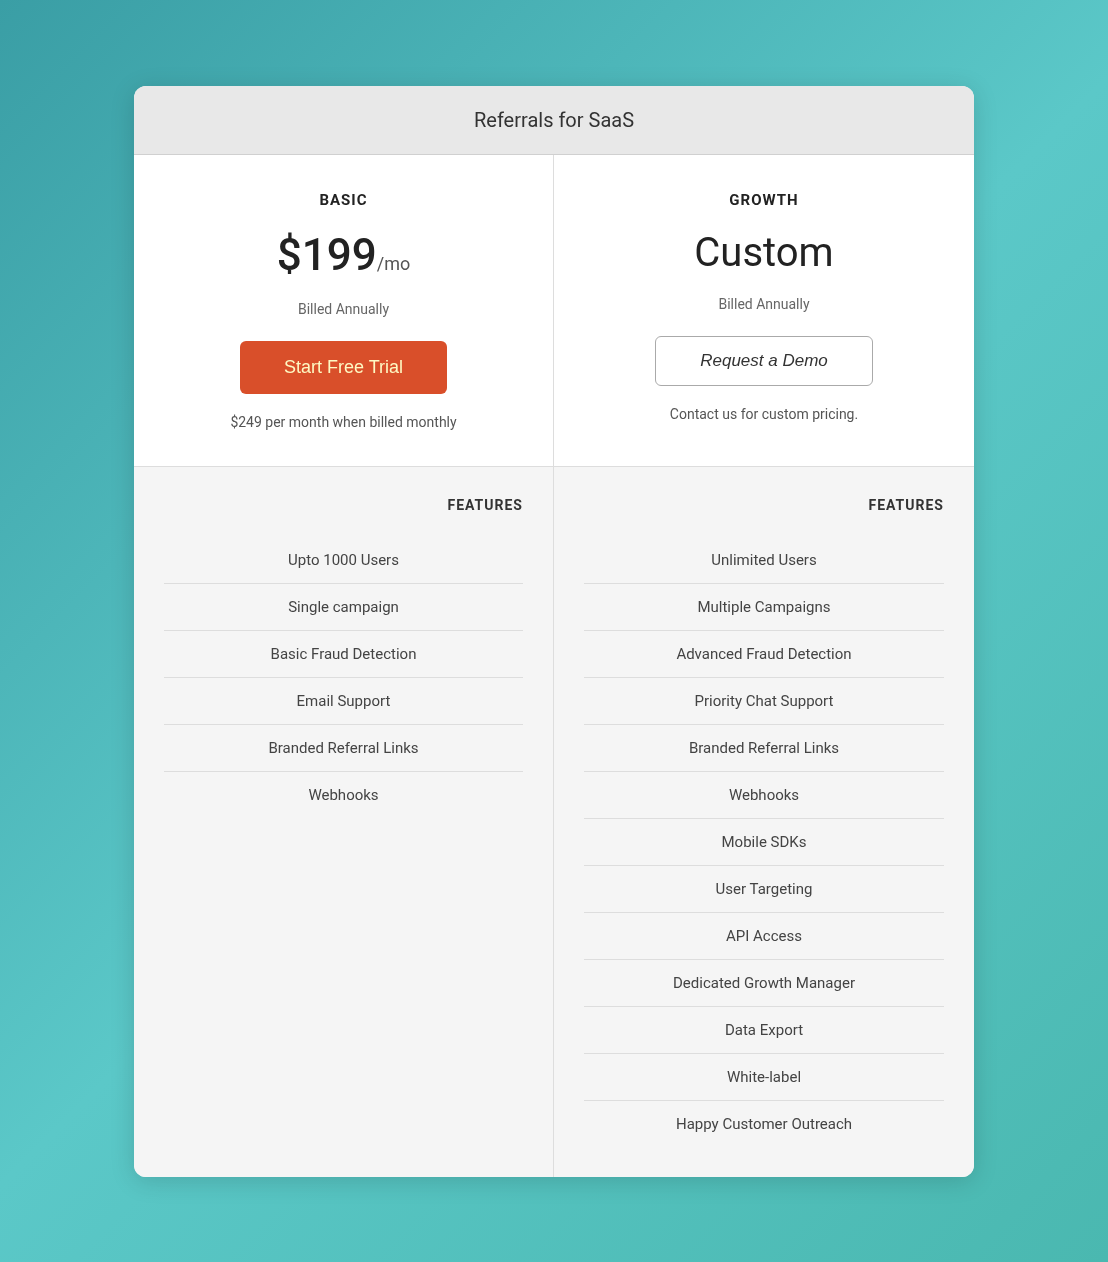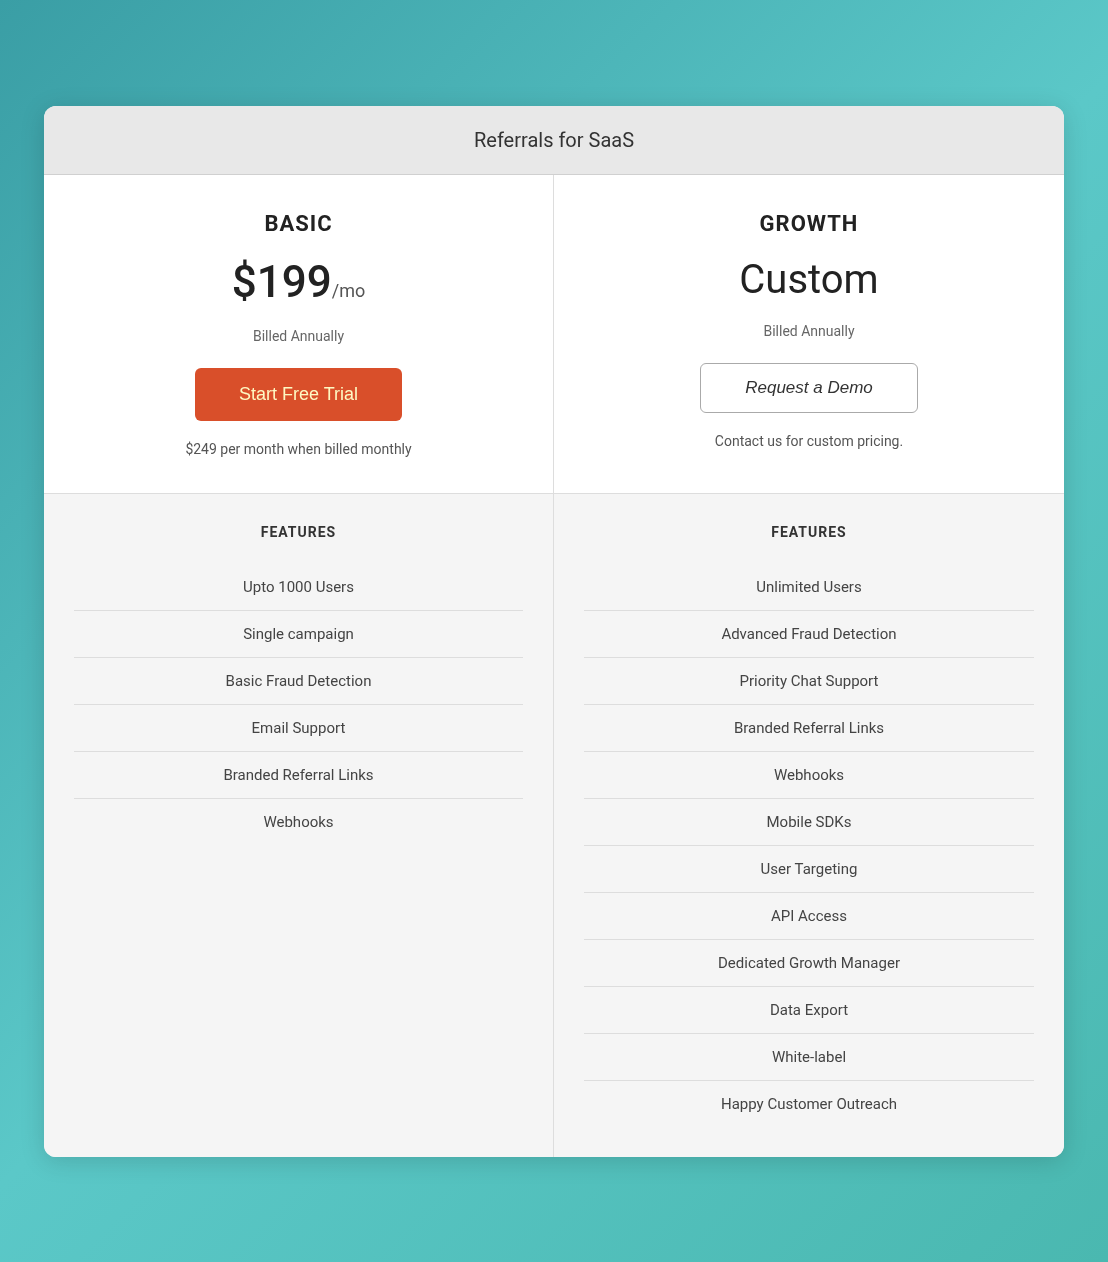--- a/index.html
+++ b/index.html
@@ -14,21 +14,21 @@
       display: flex;
       align-items: center;
       justify-content: center;
       font-family: -apple-system, BlinkMacSystemFont, 'Segoe UI', Roboto, sans-serif;
     }
 
     .card {
       background: #f5f5f5;
       border-radius: 12px;
       overflow: hidden;
-      width: 1020px;
+      width: 840px;
       box-shadow: 0 4px 24px rgba(0,0,0,0.15);
     }
 
     .card-header {
       background: #e8e8e8;
       text-align: center;
       padding: 22px;
       border-bottom: 1px solid #d0d0d0;
     }
 
@@ -48,21 +48,21 @@
     .plan-header {
       padding: 36px 30px;
       text-align: center;
     }
 
     .plan-header:first-child {
       border-right: 1px solid #ddd;
     }
 
     .plan-name {
-      font-size: 22px;
+      font-size: 15px;
       font-weight: 700;
       letter-spacing: 1px;
       color: #222;
       margin-bottom: 20px;
     }
 
     .plan-price {
       font-size: 40px;
       font-weight: 400;
       color: #222;
@@ -137,21 +137,21 @@
 
     .features-col:first-child {
       border-right: 1px solid #ddd;
     }
 
     .features-heading {
       font-size: 14px;
       font-weight: 700;
       letter-spacing: 1px;
       color: #333;
-      text-align: center;
+      text-align: right;
       margin-bottom: 24px;
     }
 
     .feature-item {
       padding: 14px 0;
       text-align: center;
       font-size: 15px;
       color: #444;
       border-bottom: 1px solid #ddd;
     }
@@ -201,20 +201,21 @@
           <div class="feature-item">Email Support</div>
           <div class="feature-item">Branded Referral Links</div>
           <div class="feature-item">Webhooks</div>
         </div>
     </div>
 
     <div class="features-col">
       <div class="features-heading">FEATURES</div>
       <div id="growth-features-list">
           <div class="feature-item">Unlimited Users</div>
+          <div class="feature-item">Multiple Campaigns</div>
           <div class="feature-item">Advanced Fraud Detection</div>
           <div class="feature-item">Priority Chat Support</div>
           <div class="feature-item">Branded Referral Links</div>
           <div class="feature-item">Webhooks</div>
           <div class="feature-item">Mobile SDKs</div>
           <div class="feature-item">User Targeting</div>
           <div class="feature-item">API Access</div>
           <div class="feature-item">Dedicated Growth Manager</div>
           <div class="feature-item">Data Export</div>
           <div class="feature-item">White-label</div>

